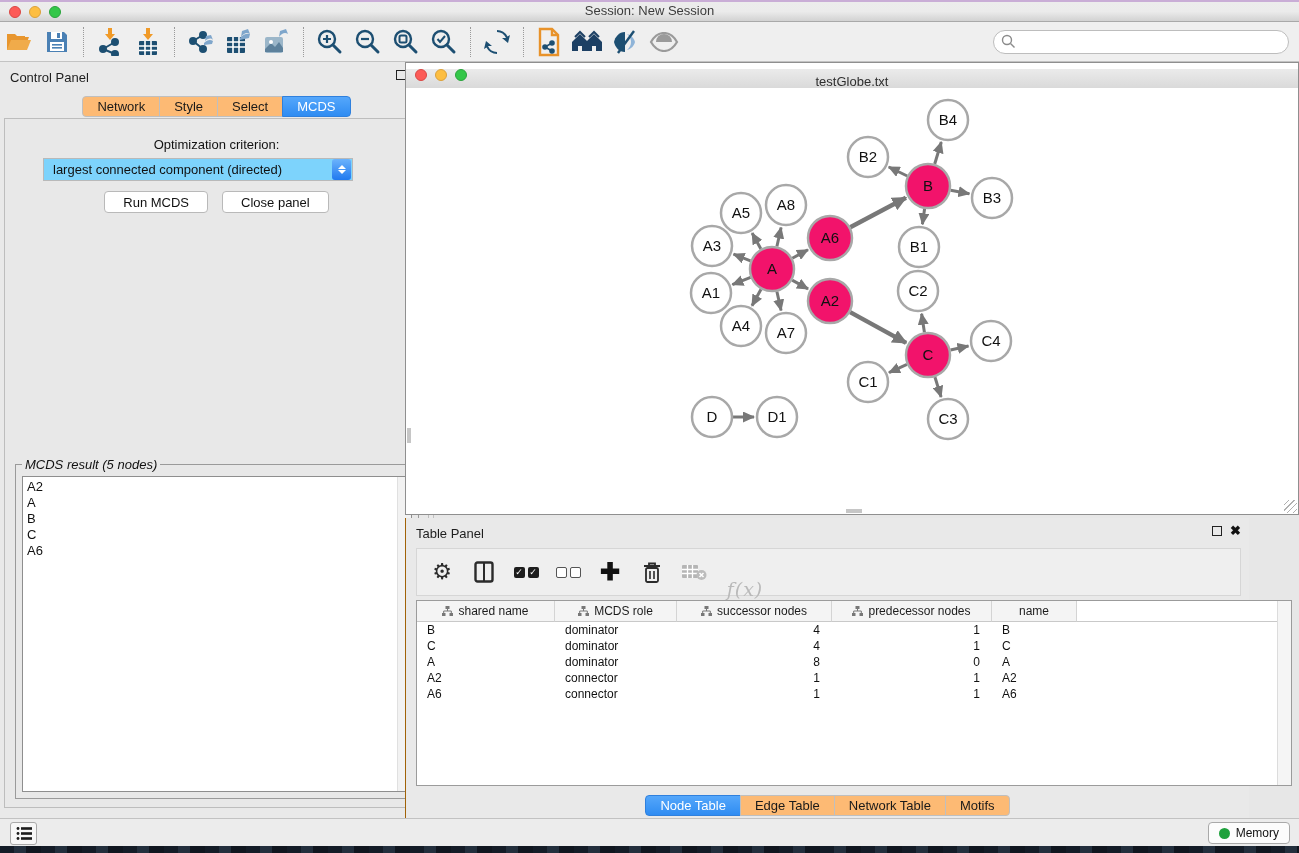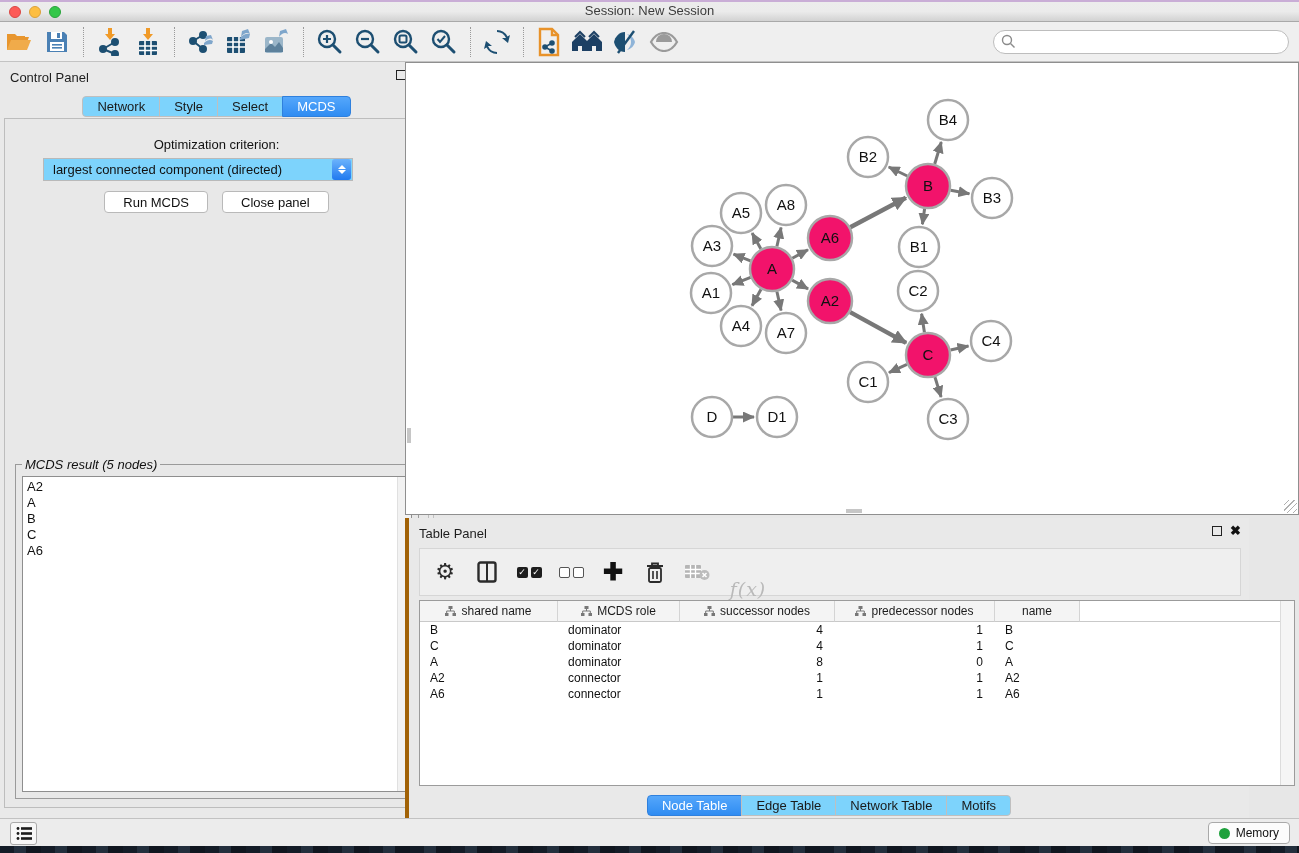--- a/index.html
+++ b/index.html
@@ -30,21 +30,21 @@
   
   .control-panel { position:absolute; left:0; top:62px; width:434px; height:756px; background:#e9e9e9;
     border-right:1px solid #c0c0c0; }
   .panel-head { position:relative; height:28px; }
   .panel-title { position:absolute; left:10px; top:8px; font-size:13px; color:#1e1e1e; }
   .panel-icons { position:absolute; right:8px; top:8px; display:flex; gap:8px; align-items:center; }
   .mini-square { width:10px; height:10px; border:1.5px solid #222; }
   .mini-x { font-size:13px; font-weight:bold; color:#111; line-height:10px; }
 
   .seg-tabs { display:flex; justify-content:center; margin-top:6px; }
-  .seg-tab { height:21px; padding:0 14px; background:#7dd3fc; border:1px solid #bfbfbf; margin-left:-1px;
+  .seg-tab { height:21px; padding:0 14px; background:#fdba74; border:1px solid #bfbfbf; margin-left:-1px;
     font-size:13px; color:#1a1a1a; display:flex; align-items:center; }
   .seg-tab:first-child { border-radius:4px 0 0 4px; margin-left:0; }
   .seg-tab:last-child { border-radius:0 4px 4px 0; }
   .seg-tab.selected { background:linear-gradient(#55a7fb,#2f8cf2); color:#fff; border-color:#2f80dd; }
 
   .cp-content { position:absolute; left:4px; right:4px; top:56px; bottom:10px; background:#e8e8e8;
     border:1px solid #bdbdbd; }
   .opt-label { margin-top:18px; text-align:center; font-size:13px; color:#111; }
   .combo { position:absolute; left:38px; top:39px; width:310px; height:23px; background:#7dd3fc;
     border:1px solid #b9b9b9; border-radius:0; display:flex; align-items:center;justify-content:flex-end; }
@@ -73,21 +73,21 @@
   .net-titlebar .tl-group { margin-top:6px; }
   .net-title { position:absolute; left:0; right:0; top:5px; text-align:center; font-size:13px; color:#2e2e2e; }
   .net-canvas { position:absolute; left:0; top:25px; right:0; bottom:0; background:#fff; overflow:hidden; }
   .vscroll-mark { position:absolute; left:1px; top:340px; width:4px; height:15px; background:#c6c6c6; }
   .hscroll-mark { position:absolute; left:440px; bottom:1px; width:16px; height:4px; background:#c6c6c6; }
   .resize-grip { position:absolute; right:1px; bottom:1px; width:13px; height:13px;
     background:repeating-linear-gradient(135deg, transparent 0 3px, #b0b0b0 3px 4px); }
 
   
   .table-panel { position:absolute; left:405px; top:518px; width:844px; height:300px; background:#e9e9e9;
-    border-left:4px solid #a16207; }
+    border-left:1px solid #a16207; }
   .tp-toolbar { position:absolute; left:10px; right:8px; top:30px; height:48px; background:#efefef;
     border:1px solid #d6d6d6; display:flex; align-items:center; padding-left:12px; gap:16px; }
   .tpi { display:flex; align-items:center; justify-content:center; width:26px; height:26px; }
   .gear-glyph { font-size:22px; color:#2b2b2b; line-height:22px; }
   .fx-glyph { font-family:"DejaVu Serif", serif; font-style:italic; font-size:19px; color:#b9b9b9; letter-spacing:1px;margin-top:33px; }
   .plus-glyph { font-size:24px; font-weight:bold; color:#111; line-height:22px; }
   .chkpair { display:flex; gap:3px; }
   .chk { width:11px; height:11px; border-radius:2px; }
   .chk.on { background:#1d1d1d; color:#fff; font-size:9px; line-height:11px; text-align:center; }
   .chk.off { background:#fff; border:1.5px solid #555; }
@@ -321,20 +321,28 @@
               <div class="list-item">C</div>
               <div class="list-item">A6</div>
             </div>
           <div class="list-scroll"></div>
         </div>
       </fieldset>
     </div>
   </div>
 
   <div class="net-window">
+    <div class="net-titlebar">
+      <div class="tl-group">
+        <div class="tl red"></div>
+        <div class="tl yellow"></div>
+        <div class="tl green"></div>
+      </div>
+      <div class="net-title">testGlobe.txt</div>
+    </div>
     <div class="net-canvas">
       <svg id="graph-svg" width="892" height="426">
         <defs>
           <marker id="arrow" markerUnits="userSpaceOnUse" markerWidth="12" markerHeight="11" refX="11" refY="5.5" orient="auto">
             <path d="M0,0 L12,5.5 L0,11 Z" fill="#787878"></path>
           </marker>
           <marker id="arrow-big" markerUnits="userSpaceOnUse" markerWidth="15" markerHeight="14" refX="13.5" refY="7" orient="auto">
             <path d="M0,0 L15,7 L0,14 Z" fill="#787878"></path>
           </marker>
         </defs>

